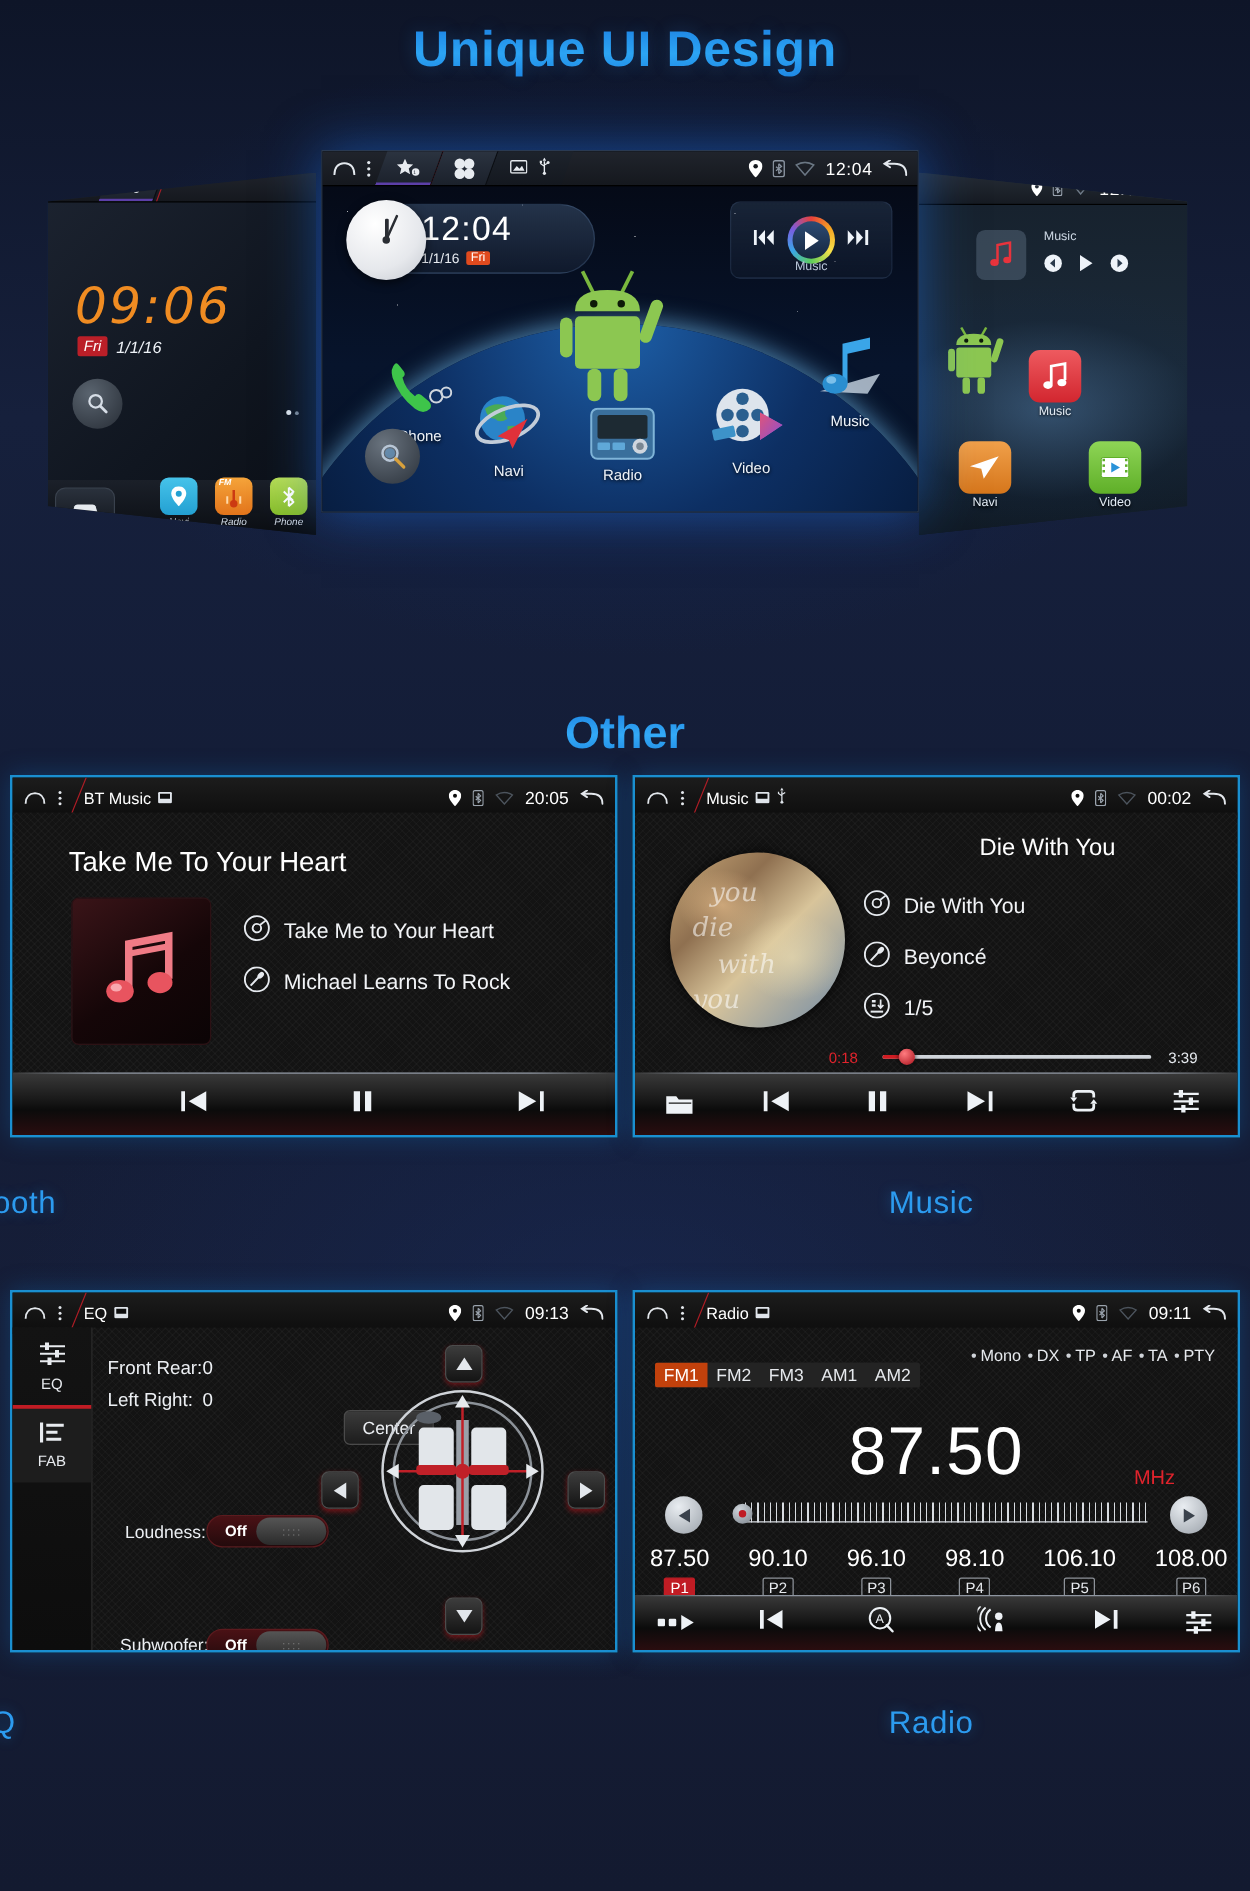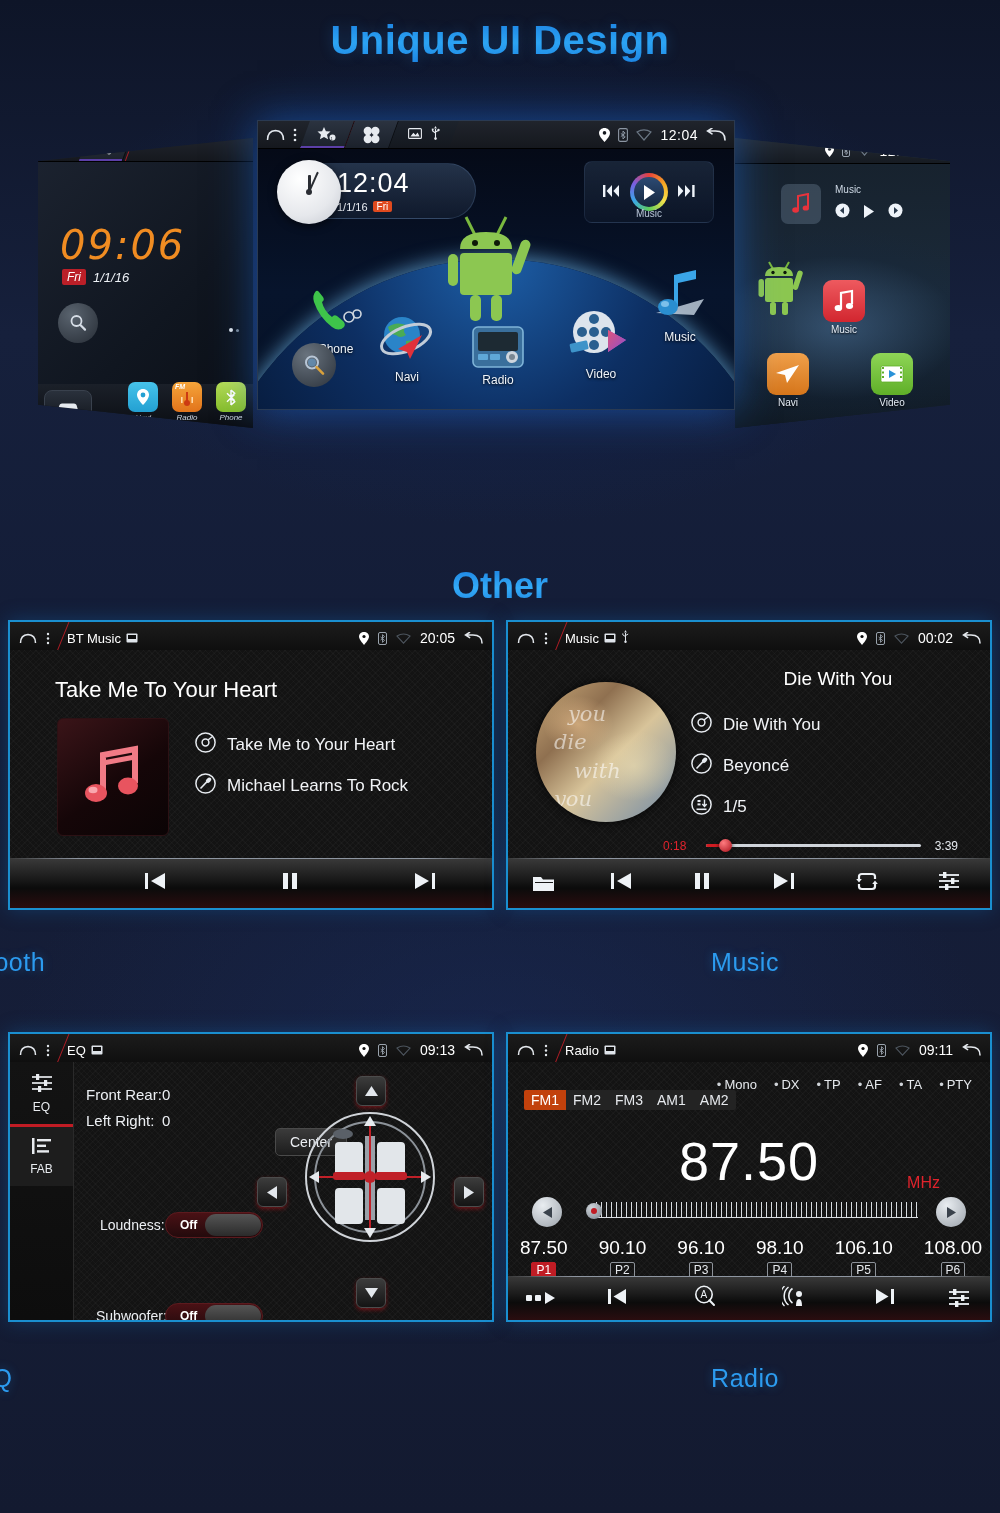--- a/index.html
+++ b/index.html
@@ -269,21 +269,21 @@
     background: linear-gradient(180deg,#3c3c3c,#141414); border: 1px solid #4c4c4c;
     display: flex; align-items: center; justify-content: center;
     box-shadow: 0 2px 4px rgba(180,20,28,.55);
   }
   .seatpad { position: absolute; border-radius: 50%; border: 2px solid #cfd3d8; }
 
   
   .band-bar { display: inline-flex; background: #232323; border-radius: 2px; overflow: hidden; }
   .band-bar span { padding: 2px 7px; font-size: 14px; color: #e6e9ed; }
   .band-bar span.on { background: #c2410c; color: #fff; }
-  .rds { display: flex; gap: 17px; font-size: 13px; }
+  .rds { display: flex; gap: 5px; font-size: 13px; }
   .rds span { color: #e6e9ed; }
   .rds span.on { color: #e0232c; }
   .rds i { color: #cfd3d8; font-style: normal; margin-right: 3px; }
   .freq { font-size: 54px; color: #fff; letter-spacing: 1px; line-height: 1; font-family: "Liberation Sans", sans-serif; }
   .mhz { color: #e0232c; font-size: 16px; }
   .dial { position: absolute; height: 16px; background:
       repeating-linear-gradient(90deg, #d8dce1 0 1px, transparent 1px 5px); }
   .dial::after { content: ''; position: absolute; left: 0; bottom: 0; width: 100%; height: 1px; background: #d8dce1; }
   .preset { text-align: center; }
   .preset .pf { font-size: 19px; color: #fff; }

